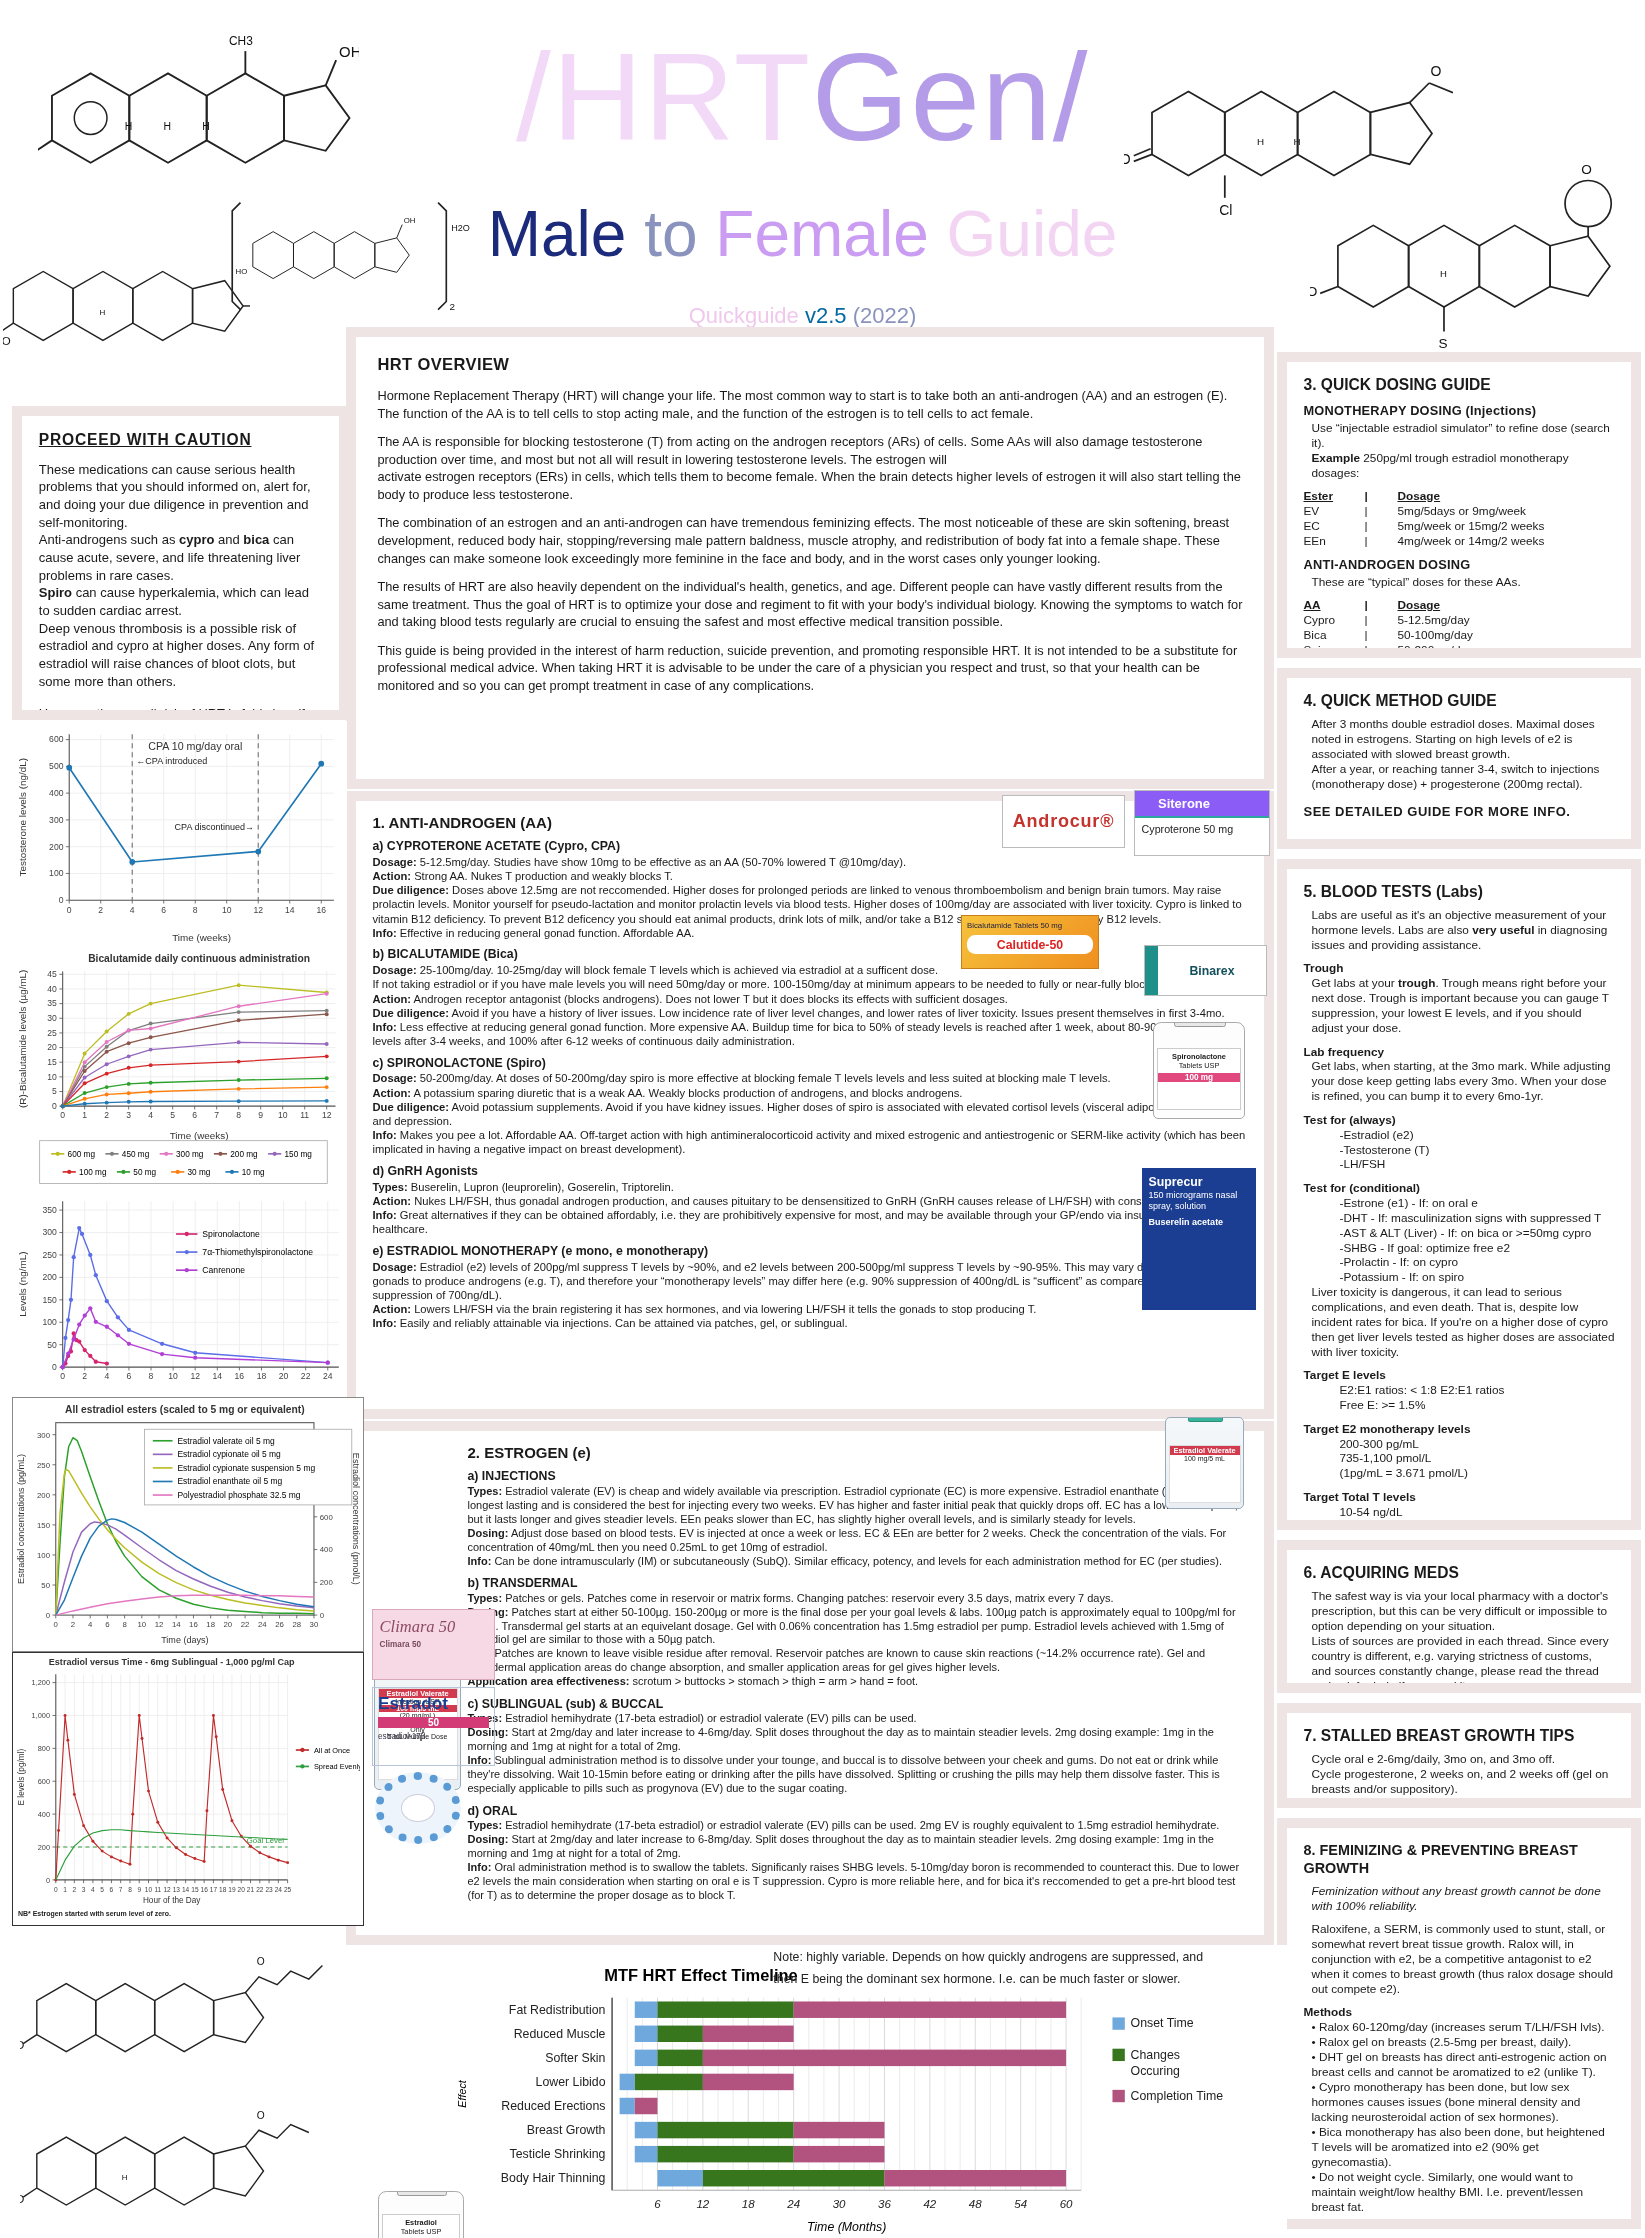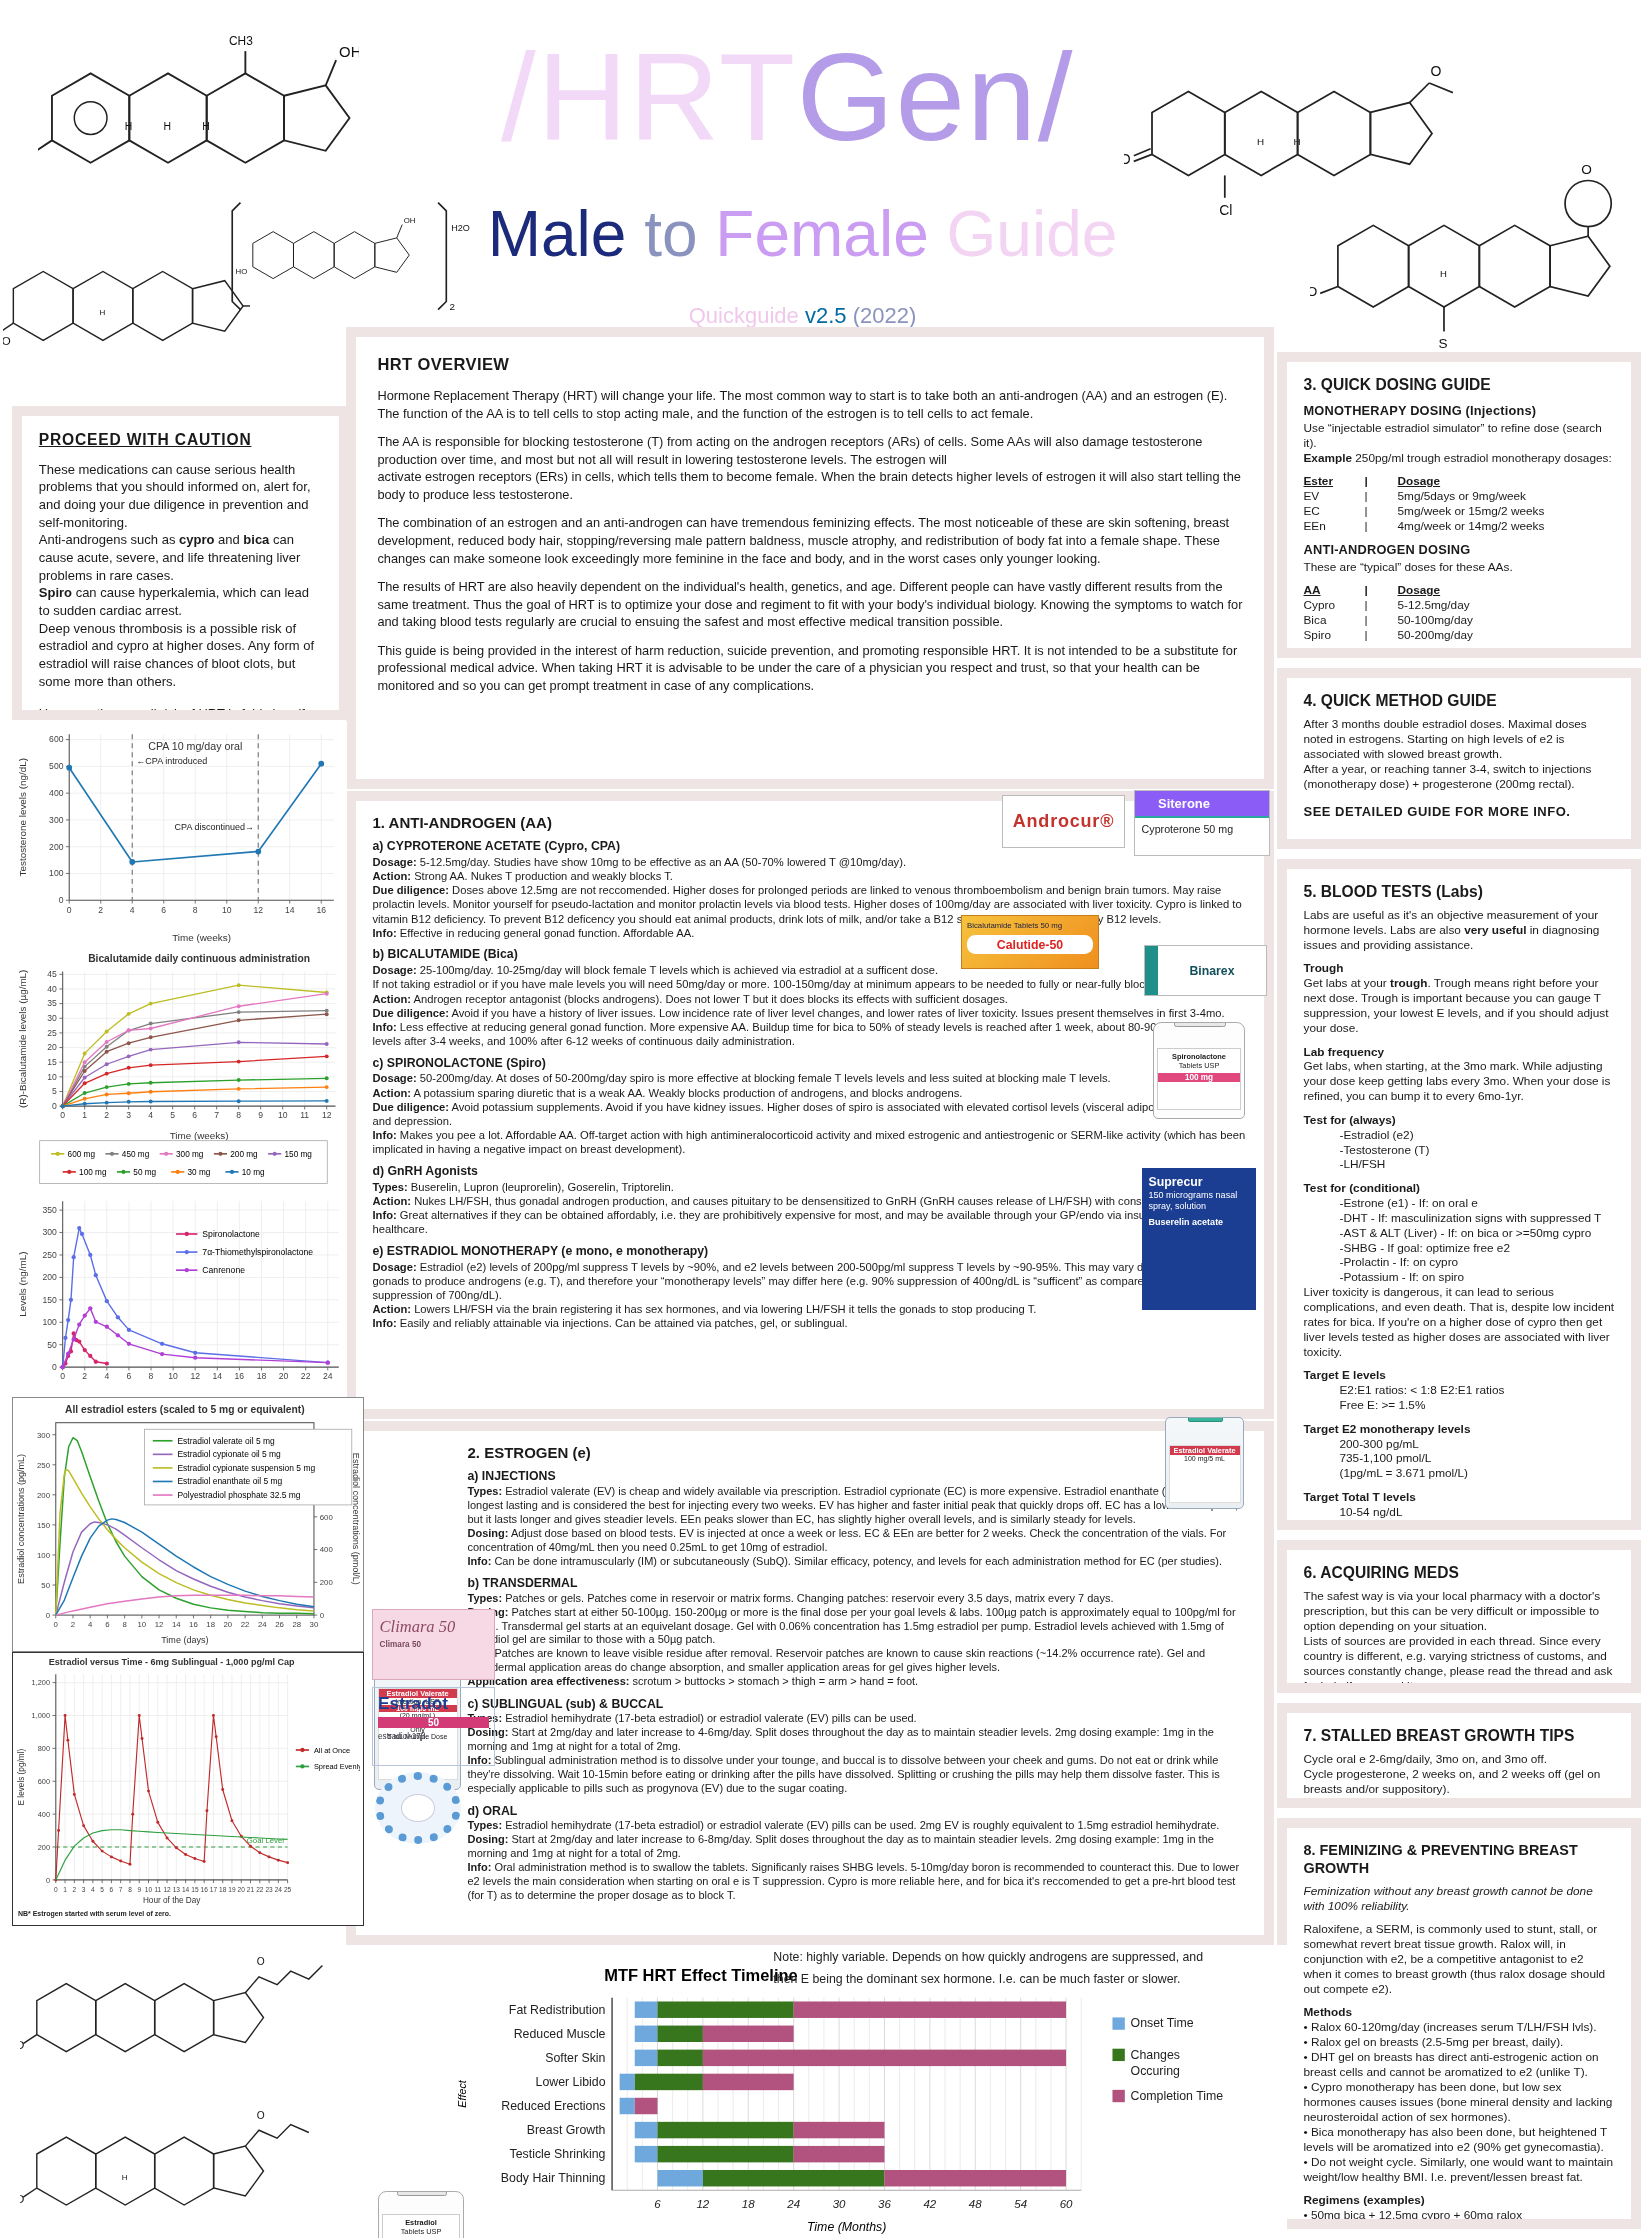--- a/index.html
+++ b/index.html
@@ -1,20 +1,20 @@
 <!DOCTYPE html>
 <html style="font-size:13px"><head>
 <meta charset="utf-8">
 <style>
   html,body{margin:0;padding:0;background:#fff;}
   #page{position:relative;width:1645px;height:2239px;background:#fff;font-family:"Liberation Sans",sans-serif;color:#1a1a1a;overflow:hidden;}
   .pinkbox{position:absolute;background:#efe4e4;padding:10px;box-sizing:border-box;}
   .card{background:#fff;width:100%;height:100%;box-sizing:border-box;overflow:hidden;}
   
-  #main-title{position:absolute;left:232px;top:25px;width:1111px;text-align:center;font-size:125px;font-weight:400;letter-spacing:1.6px;}
+  #main-title{position:absolute;left:247px;top:25px;width:1111px;text-align:center;font-size:125px;font-weight:400;letter-spacing:1.6px;}
   #subtitle{position:absolute;left:247px;top:197px;width:1111px;text-align:center;font-size:64px;font-weight:400;}
   #version{position:absolute;left:247px;top:303px;width:1111px;text-align:center;font-size:22px;}
   
   #caution .card{padding:15px 16.5px;}
   #caution h2{margin:0 0 11.5px 0;font-size:15.6px;letter-spacing:0.8px;text-decoration:underline;font-weight:700;}
   #caution .cpara{font-size:13px;line-height:1.36;margin-bottom:15px;}
   
   #overview .card{padding:18px 21.4px;}
   #overview h2{margin:0 0 13px 0;font-size:16.5px;font-weight:700;letter-spacing:0.4px;}
   #overview .opara{font-size:12.8px;line-height:1.38;margin-bottom:10.7px;max-width:874px;}
@@ -24,21 +24,21 @@
   .drug{margin-bottom:7.4px;}
   .drug-name{font-weight:700;font-size:12.3px;margin-bottom:1.6px;}
   .dline{font-size:11.2px;line-height:1.27;}
   #section1 .dtext{max-width:874px;}
   #section2 .s2wrap{margin-left:95px;}
   #section2 .dline{font-size:11px;}
   
   .rsec .card{padding:13px 16.5px;}
   .rsec h2{margin:0 0 6.6px 0;font-size:15.6px;font-weight:700;}
   .rsec{font-size:11.8px;line-height:1.27;}
-  .rp{margin-bottom:8.2px;}
+  .rp{margin-bottom:8.2px;margin-left:8px;}
   .rsub{font-weight:700;font-size:12.8px;margin:8.2px 0 1.6px 0;letter-spacing:0.2px;}
   .rsub2{font-weight:700;margin:8.2px 0 0 0;}
   .rlist div{margin-left:36px;}
   .rtable{margin:6.6px 0 8.2px 0;}
   .trow{display:flex;}
   .trow span.c1{width:61px;font-weight:inherit;}
   .trow span.sep{width:33px;}
   .trow span.c2{flex:1;}
   .thead{font-weight:700;}
   .thead .c1,.thead .c2{text-decoration:underline;}

